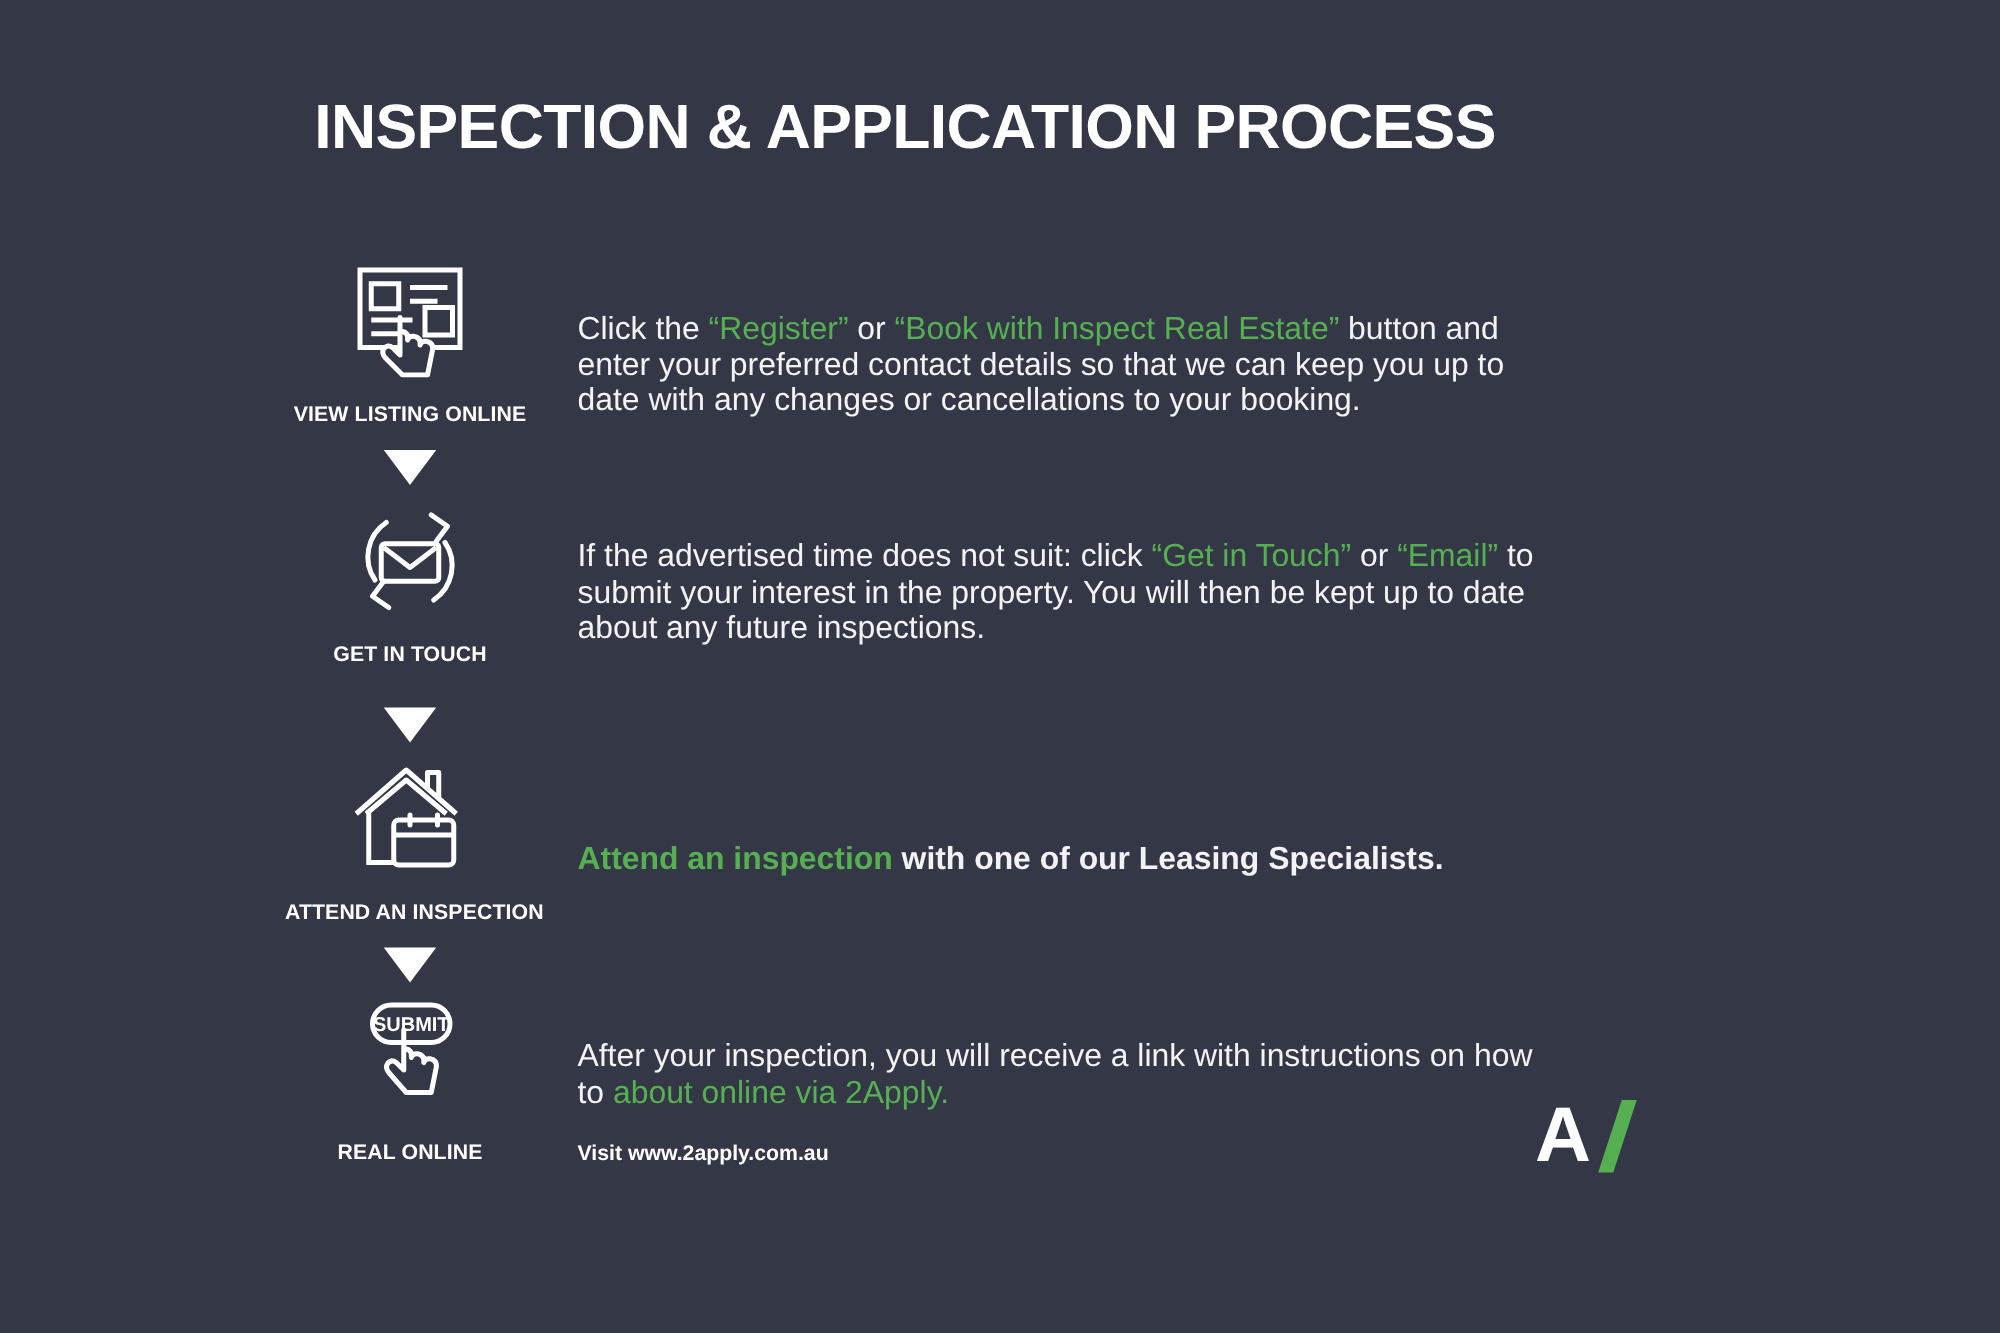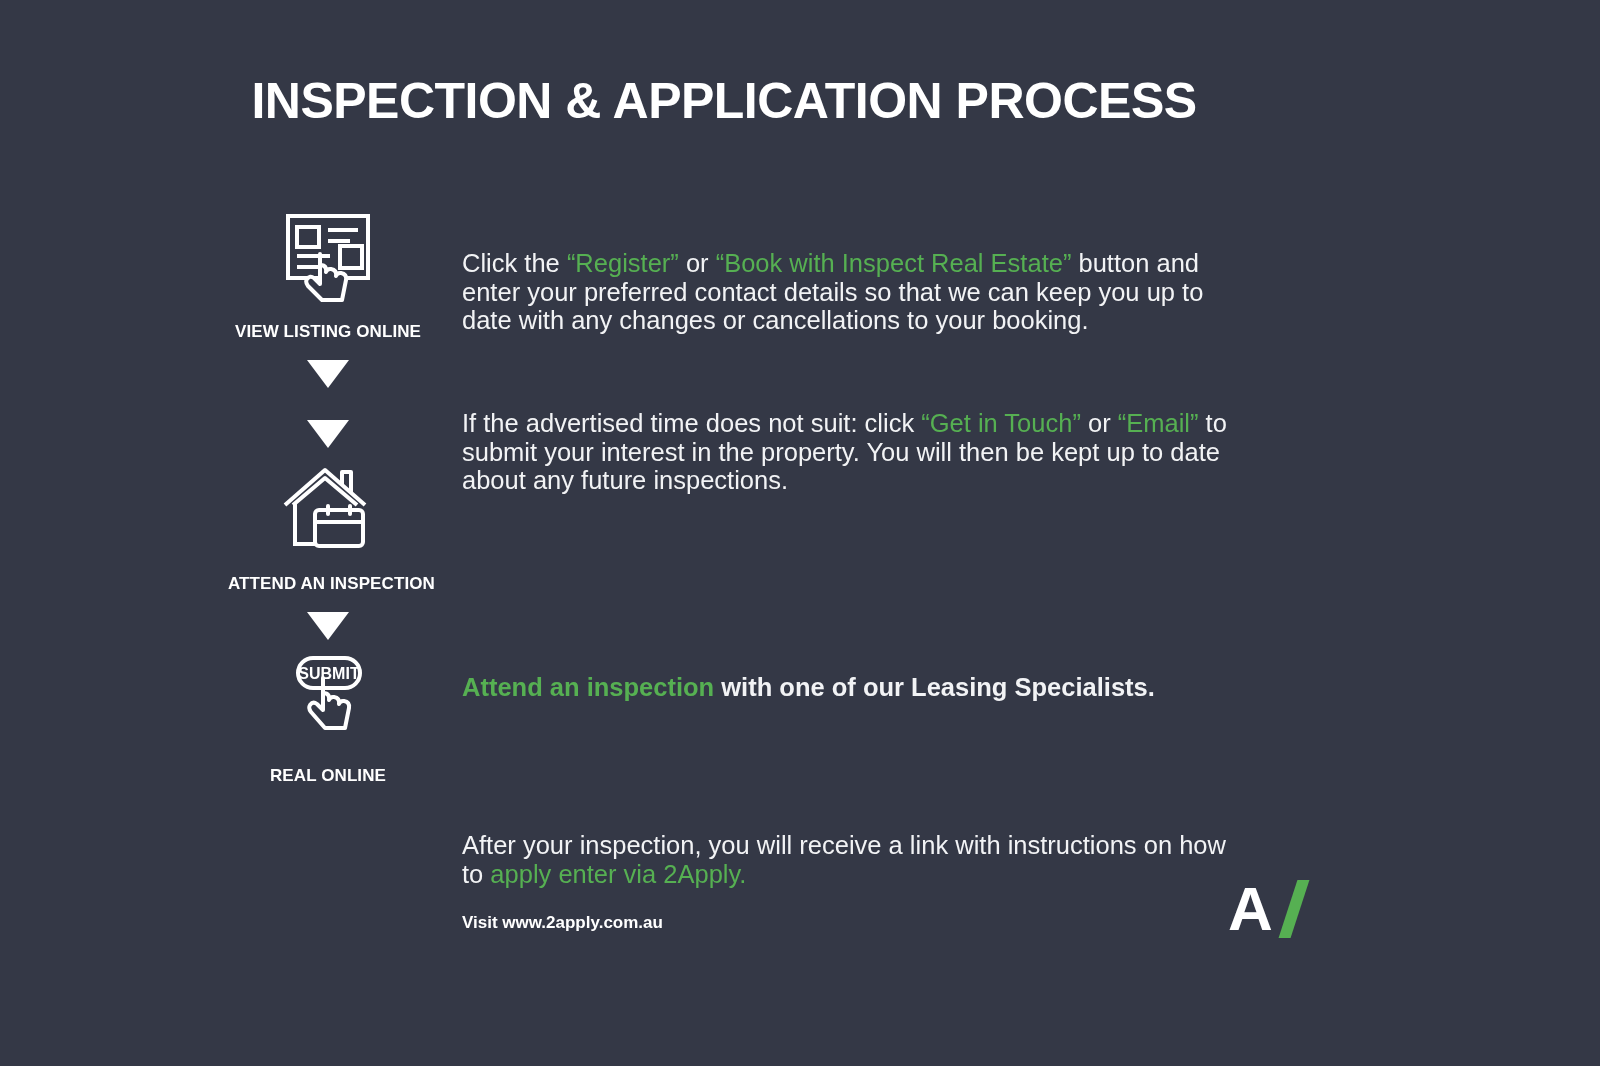--- a/index.html
+++ b/index.html
@@ -133,20 +133,33 @@
         <path d="M40 44 L40 74 L34 68 Q30 65 27 69 Q25 72 28 76 L42 90 L62 90 L66 70 Q67 64 61 63 Q57 62.5 56 66 Q57 60 51 59 Q47 58.5 46 62 Q47 56 41.5 55 Q40.6 55 40 55.3" stroke="#ffffff" stroke-width="4" fill="#343846" stroke-linejoin="round" stroke-linecap="round"></path>
       </svg>
     </div>
     <div class="step-label">VIEW LISTING ONLINE</div>
   </div>
 
   <div class="arrow-wrap" style="margin-top:18px;">
     <div class="tri-down"></div>
   </div>
 
+  <div class="step-block" style="margin-top:14px;">
+    <div class="icon-wrap">
+      <svg width="94" height="94" viewBox="0 0 94 94" fill="none" aria-hidden="true">
+        <path d="M75 32 A33 33 0 0 1 66 78" stroke="#ffffff" stroke-width="4" fill="none" stroke-linecap="round"></path>
+        <path d="M19 62 A33 33 0 0 1 28 16" stroke="#ffffff" stroke-width="4" fill="none" stroke-linecap="round"></path>
+        <path d="M64 10 L77 19 L68 31" stroke="#ffffff" stroke-width="4" fill="none" stroke-linecap="round" stroke-linejoin="round"></path>
+        <path d="M30 84 L17 75 L26 63" stroke="#ffffff" stroke-width="4" fill="none" stroke-linecap="round" stroke-linejoin="round"></path>
+        <rect x="24" y="33" width="46" height="30" rx="3" stroke="#ffffff" stroke-width="4"></rect>
+        <path d="M26 36 L47 52 L68 36" stroke="#ffffff" stroke-width="4" fill="none" stroke-linejoin="round"></path>
+      </svg>
+    </div>
+    <div class="step-label">GET IN TOUCH</div>
+  </div>
 
   <div class="arrow-wrap" style="margin-top:32px;">
     <div class="tri-down"></div>
   </div>
 
   <div class="step-block" style="margin-top:14px;">
     <div class="icon-wrap">
       <svg width="98" height="92" viewBox="0 0 98 92" fill="none" aria-hidden="true">
         <path d="M6 43 L46 8 L86 43" stroke="#ffffff" stroke-width="4" fill="none" stroke-linejoin="round"></path>
         <path d="M14 43 L46 16 L78 43" stroke="#ffffff" stroke-width="4" fill="none" stroke-linejoin="round"></path>
@@ -172,22 +185,22 @@
         <text x="51" y="25" text-anchor="middle" fill="#ffffff" font-family="Liberation Sans, sans-serif" font-size="16" font-weight="bold">SUBMIT</text>
         <path d="M45 24 L45 56 L39 50 Q35 47 32 51 Q30 54 33 58 L47 74 L67 74 L71 54 Q72 48 66 47 Q62 46.5 61 50 Q62 44 56 43 Q52 42.5 51 46 Q52 40 46.5 39 Q45.6 39 45 39.3" stroke="#ffffff" stroke-width="4" fill="#343846" stroke-linejoin="round" stroke-linecap="round"></path>
       </svg>
     </div>
     <div class="step-label">REAL ONLINE</div>
   </div>
 
 </div>
 
 <div class="para" style="top:249px;"><span>Click the </span><span class="hl">“Register”</span><span> or </span><span class="hl">“Book with Inspect Real Estate”</span><span> button and enter your preferred contact details so that we can keep you up to date with any changes or cancellations to your booking.</span></div>
-<div class="para" style="top:409px;"><span>If the advertised time does not suit: click </span><span class="hl">“Get in Touch”</span><span> or </span><span class="hl">“Email”</span><span> to submit your interest in the property. You will then be kept up to date about any future inspections.</span></div>
+<div class="para" style="top:431px;"><span>If the advertised time does not suit: click </span><span class="hl">“Get in Touch”</span><span> or </span><span class="hl">“Email”</span><span> to submit your interest in the property. You will then be kept up to date about any future inspections.</span></div>
 <div class="para" style="top:673px;font-weight:bold;"><span class="hl">Attend an inspection</span><span> with one of our Leasing Specialists.</span></div>
-<div class="para" style="top:831px;"><span>After your inspection, you will receive a link with instructions on how to </span><span class="hl">apply enter via 2Apply.</span></div>
+<div class="para" style="top:831px;"><span>After your inspection, you will receive a link with instructions on how to </span><span class="hl">about online via 2Apply.</span></div>
 
 <div class="visit-line" style="top:913px;">Visit www.2apply.com.au</div>
 
 <div class="logo">
   <span class="logo-a">A</span>
   <span class="logo-slash"></span>
 </div>
 
 </body></html>

